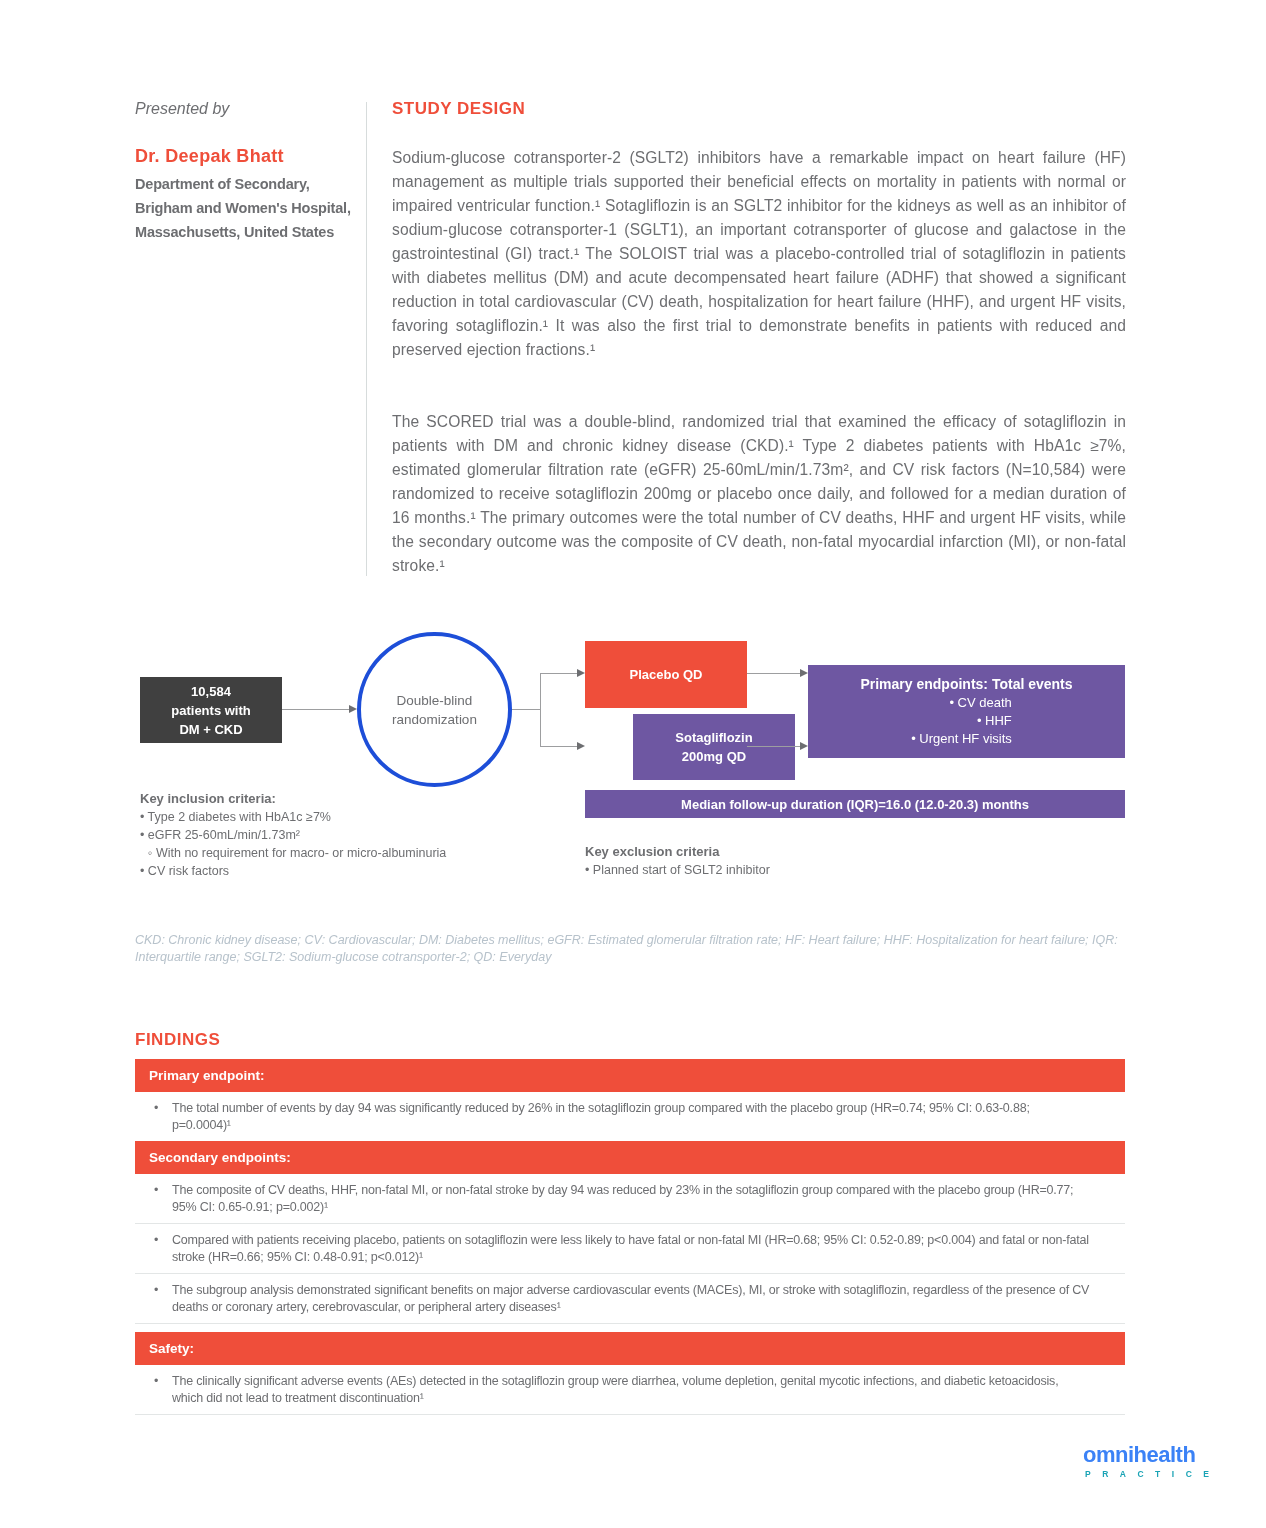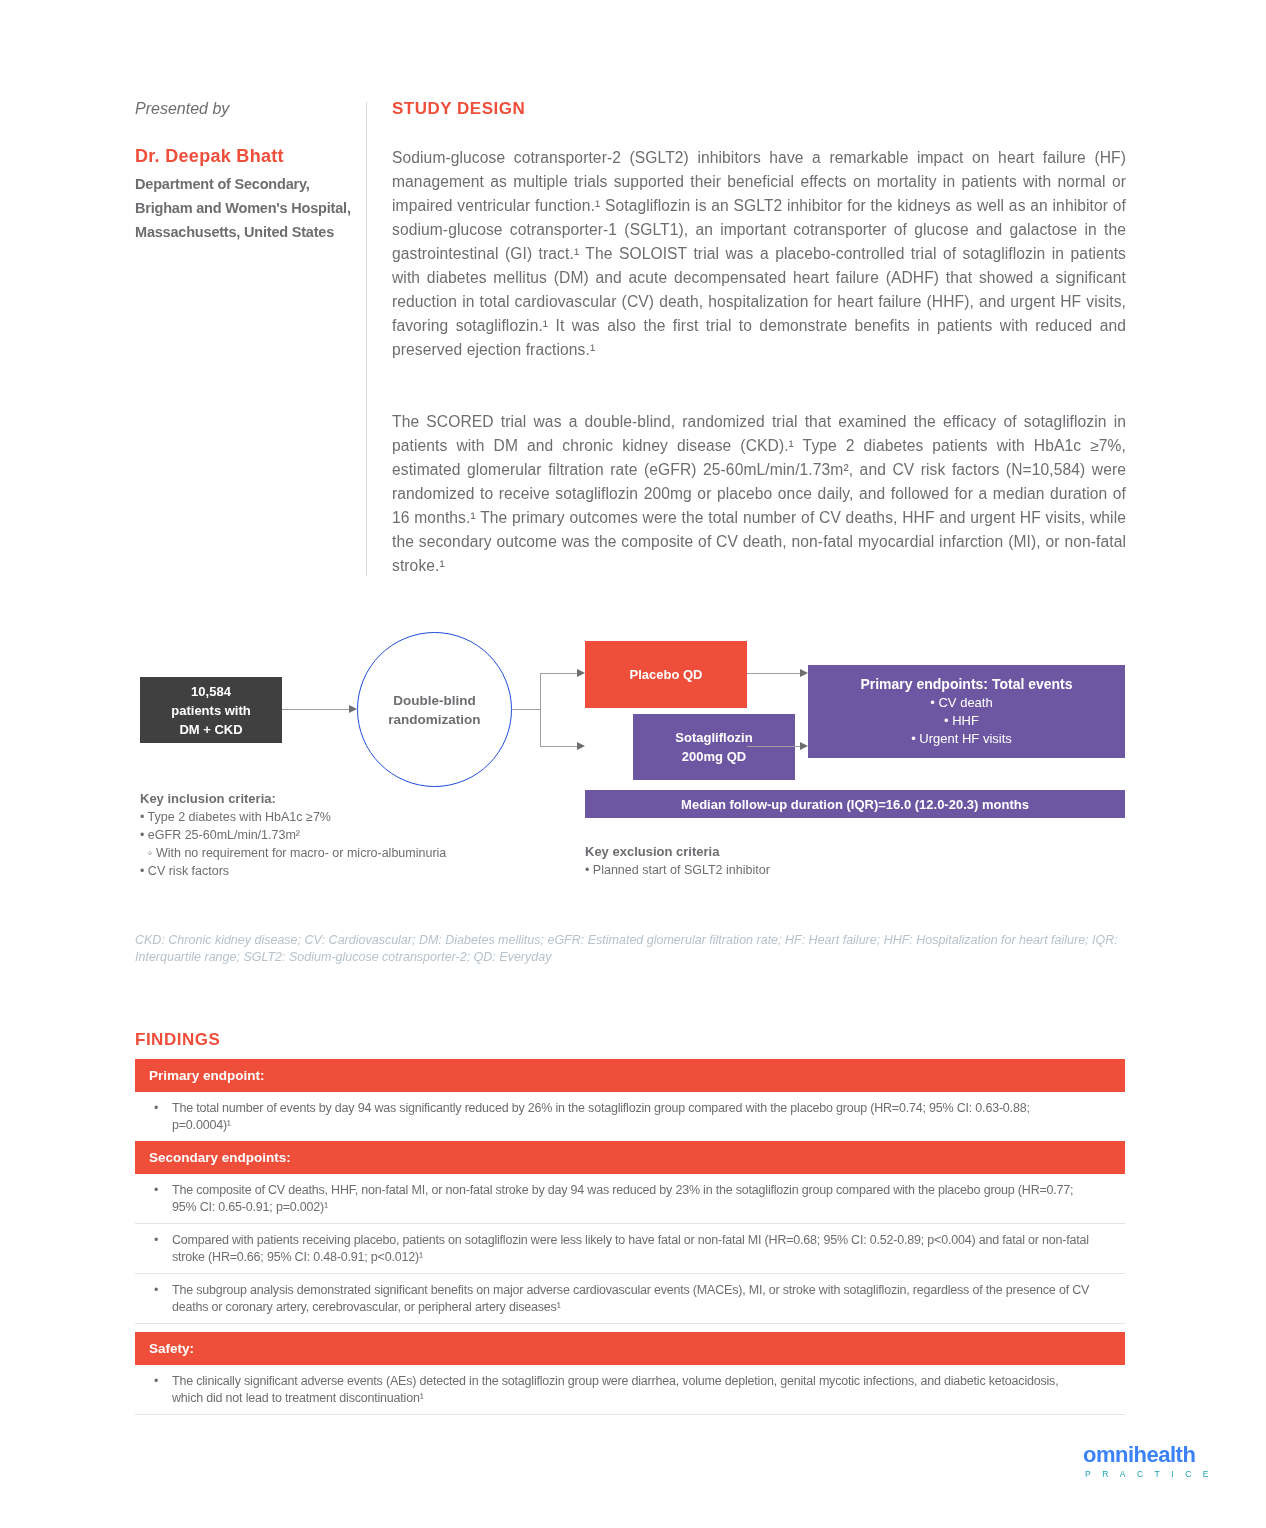--- a/index.html
+++ b/index.html
@@ -18,26 +18,26 @@
   
   .section-title { font-size: 17px; font-weight: bold; color: #ef4e3a; letter-spacing: 0.5px; }
   .sd-title { left: 392px; top: 99px; }
   .body-text { left: 392px; width: 734px; font-size: 15.6px; line-height: 24px; color: #6d6e71; text-align: justify; letter-spacing: 0.1px; }
   .para1 { top: 146px; }
   .para2 { top: 410px; }
 
   
   .box { display: flex; align-items: center; justify-content: center; text-align: center; color: #ffffff; font-weight: bold; font-size: 13px; line-height: 19px; }
   .box-patients { left: 140px; top: 677px; width: 142px; height: 66px; background: #404040; }
-  .circle { left: 357px; top: 632px; width: 155px; height: 155px; border: 1px solid #1d4ed8; border-radius: 50%; display: flex; align-items: center; justify-content: center; text-align: center; font-weight: bold; font-size: 13.5px; line-height: 19px; color: #6d6e71; }
+  .circle { left: 357px; top: 632px; width: 155px; height: 155px; border: 4px solid #1d4ed8; border-radius: 50%; display: flex; align-items: center; justify-content: center; text-align: center; font-weight: normal; font-size: 13.5px; line-height: 19px; color: #6d6e71; }
   .box-placebo { left: 585px; top: 641px; width: 162px; height: 67px; background: #ef4e3a; }
   .box-sota { left: 585px; top: 714px; width: 162px; height: 66px; background: #6e57a2; margin-left: 48px; }
   .box-primary { left: 808px; top: 665px; width: 317px; height: 93px; background: #6e57a2; flex-direction: column; align-items: center; justify-content: center; }
   .box-primary .ep-title { font-weight: bold; font-size: 14px; }
-  .box-primary ul { list-style: none; text-align: center; font-weight: normal; font-size: 13px; line-height: 18px; margin-left: -10px; }
+  .box-primary ul { list-style: none; text-align: right; font-weight: normal; font-size: 13px; line-height: 18px; margin-left: -10px; }
   .box-followup { left: 585px; top: 790px; width: 540px; height: 28px; background: #6e57a2; }
 
   .line { background: #9d9ea0; height: 1px; }
   .vline { background: #9d9ea0; width: 1px; }
   .arrowhead { width: 0; height: 0; border-top: 4.5px solid transparent; border-bottom: 4.5px solid transparent; border-left: 8px solid #6d6e71; }
 
   .criteria-title { font-size: 13px; font-weight: bold; color: #6d6e71; }
   .criteria-list { font-size: 12.5px; color: #6d6e71; line-height: 18px; list-style: none; }
   .inc-title { left: 140px; top: 791px; }
   .inc-list { left: 140px; top: 808px; }
@@ -51,21 +51,21 @@
   .findings-title { left: 135px; top: 1030px; }
   .findings { left: 135px; top: 1059px; width: 990px; }
   .bar { background: #ef4e3a; color: #ffffff; font-weight: bold; font-size: 13.5px; height: 33px; line-height: 33px; padding-left: 14px; }
   .item { position: relative; font-size: 12.5px; line-height: 17px; color: #6d6e71; padding: 8px 34px 7px 37px; border-bottom: 1px solid #e3e6e6; letter-spacing: -0.2px; }
   .item::before { content: "\2022"; position: absolute; left: 19px; top: 8px; color: #6d6e71; }
   .item.no-border { border-bottom: none; }
 
   
   .logo { left: 1083px; top: 1444px; }
   .logo-main { font-size: 22px; font-weight: bold; color: #3b82f6; letter-spacing: -0.5px; line-height: 22px; }
-  .logo-sub { font-size: 8.5px; font-weight: normal; color: #1aa3b5; letter-spacing: 11.5px; margin-top: 3px; padding-left: 2px; }
+  .logo-sub { font-size: 8.5px; font-weight: bold; color: #1aa3b5; letter-spacing: 11.5px; margin-top: 3px; padding-left: 2px; }
 </style>
 </head>
 <body>
 
 <div class="abs presented-by">Presented by</div>
 <div class="abs presenter-name">Dr. Deepak Bhatt</div>
 <div class="abs presenter-affil">
   <div>Department of Secondary,</div>
   <div>Brigham and Women's Hospital,</div>
   <div>Massachusetts, United States</div>

